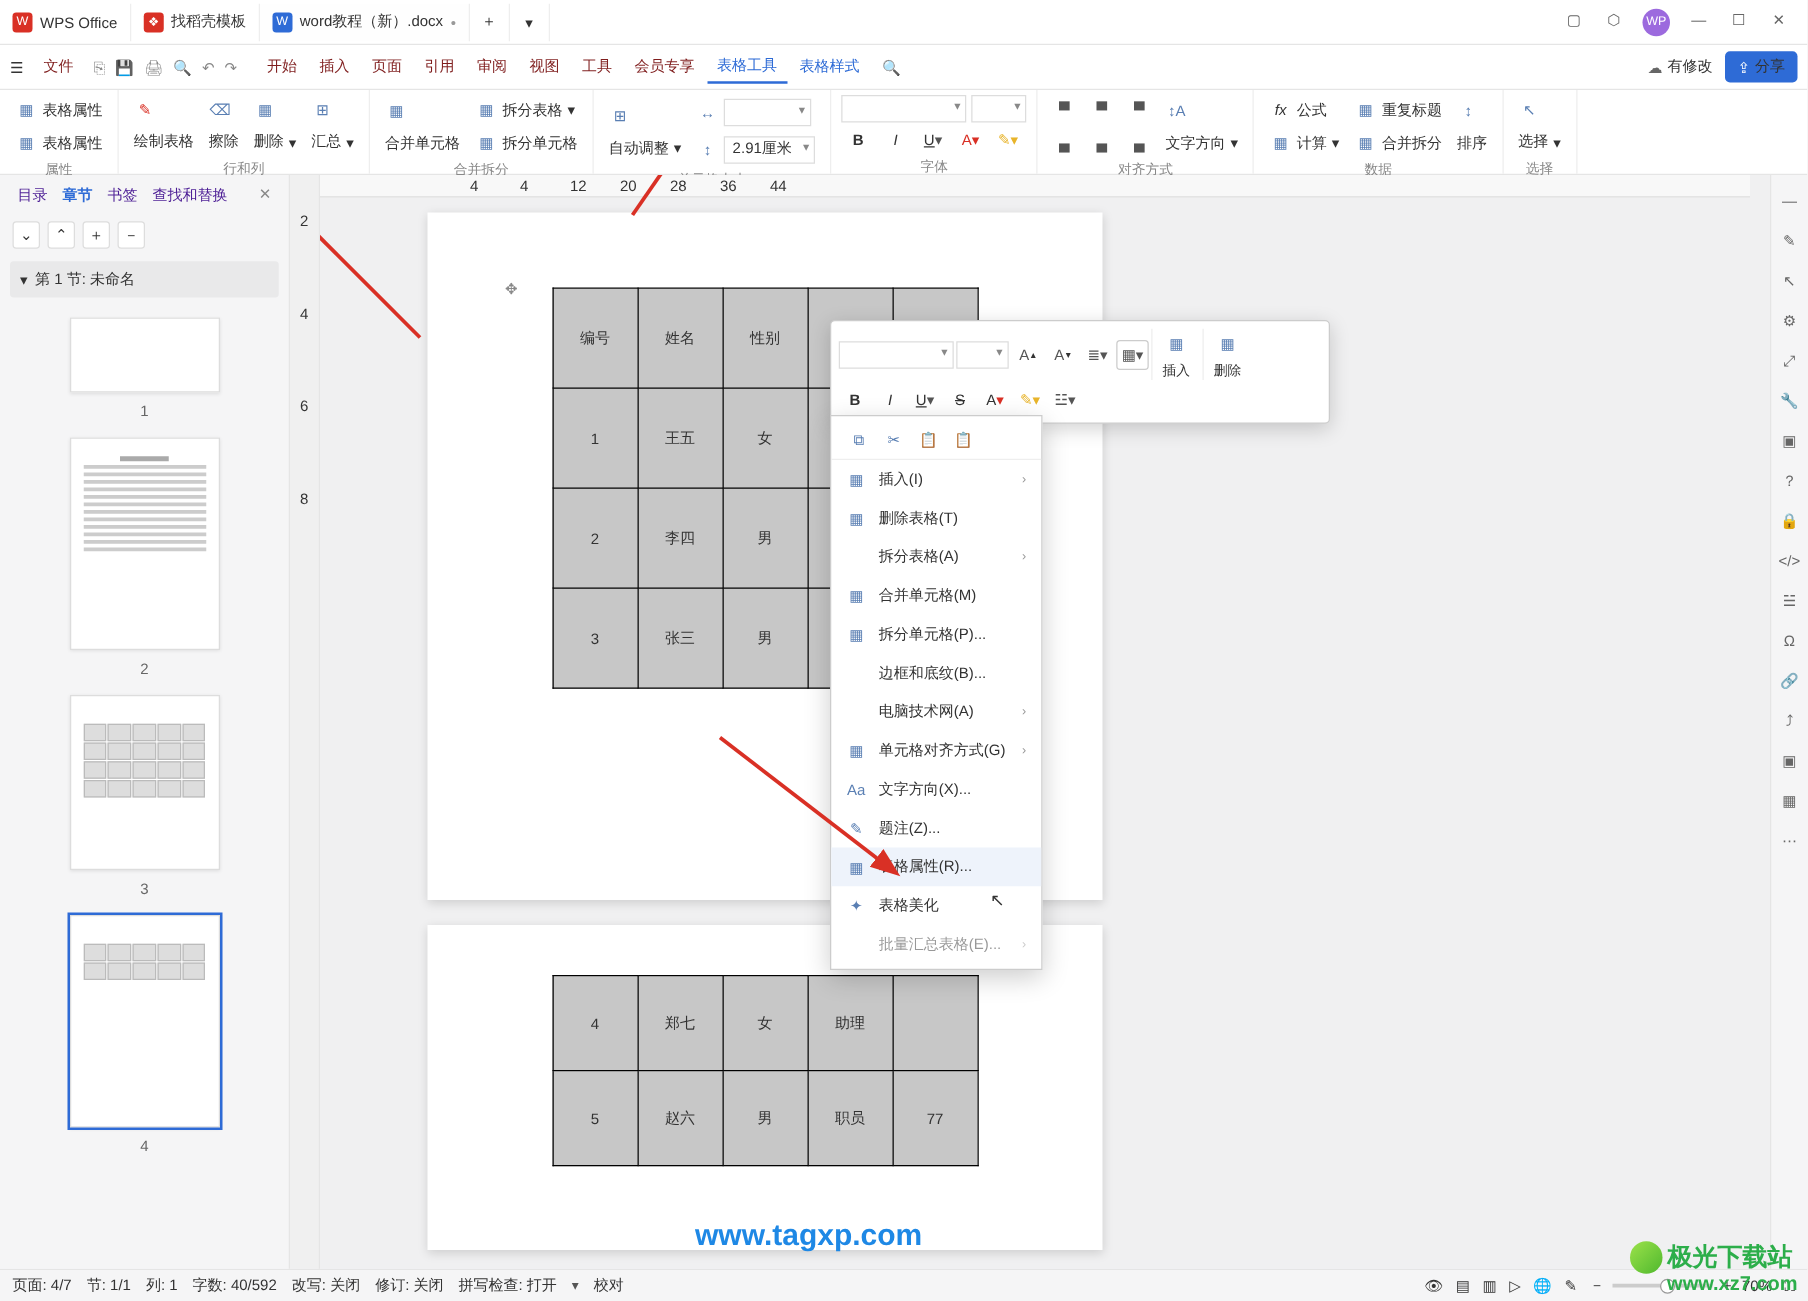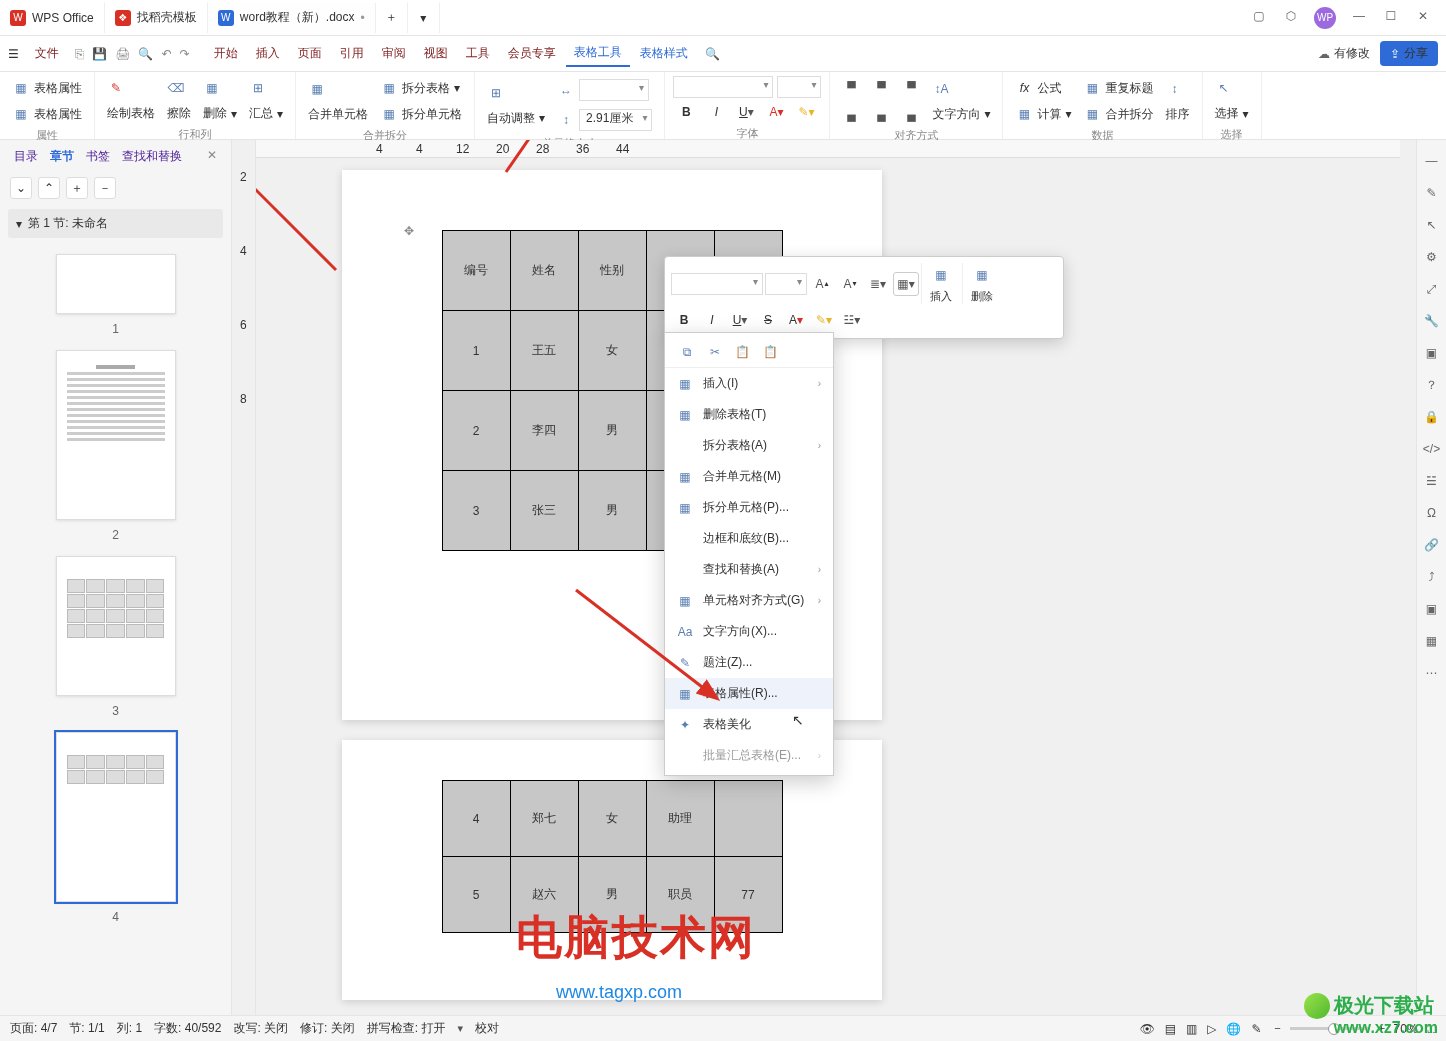--- a/index.html
+++ b/index.html
@@ -70,21 +70,21 @@
 .cm-item{display:flex;align-items:center;gap:10px;padding:7px 12px;cursor:pointer}
 .cm-item:hover,.cm-item.hov{background:#eef3fb}
 .cm-item .sub{margin-left:auto;color:#999;font-size:10px}
 
 .arrow{position:absolute;pointer-events:none}
 .arrow svg{overflow:visible}
 
 .wm{position:absolute;bottom:46px;left:260px;display:flex;align-items:center;gap:0}
 .wm .red{color:#d93025;font-size:46px;font-weight:900;letter-spacing:2px}
 .wm .tag{background:#1e88e5;color:#fff;font-size:56px;font-weight:900;padding:4px 18px;border-radius:14px;margin-left:20px;letter-spacing:4px}
-.wm2{position:absolute;bottom:12px;left:300px;color:#1e88e5;font-size:18px;font-weight:normal}
+.wm2{position:absolute;bottom:12px;left:300px;color:#1e88e5;font-size:24px;font-weight:bold}
 .wm3{position:absolute;bottom:4px;right:8px;color:#2cae4a;font-size:16px;font-weight:bold}
 .wm3b{position:absolute;bottom:22px;right:12px;display:flex;align-items:center;gap:4px}
 .wm3b .orb{width:26px;height:26px;border-radius:50%;background:linear-gradient(135deg,#9ce24a,#4fb82e)}
 .cursor{position:absolute;top:572px;left:536px;font-size:14px}
 .thumb .lines{padding:14px 10px;display:flex;flex-direction:column;gap:3px}
 .thumb .lines div{height:3px;background:#ccc}
 .thumb .lines .t{width:40%;margin:0 auto;background:#aaa;height:4px}
 .thumb .tgrid{display:grid;grid-template-columns:repeat(5,1fr);gap:1px;padding:10px;margin-top:12px}
 .thumb .tgrid div{height:14px;background:#ddd;border:1px solid #bbb}
 .hruler span{width:6px;text-align:center}
@@ -537,21 +537,21 @@
           <div class="cm-item">
             <span class="ctx-i">▦</span>
             <span>拆分单元格(P)...</span>
           </div>
           <div class="cm-item">
             <span class="ctx-i"></span>
             <span>边框和底纹(B)...</span>
           </div>
           <div class="cm-item">
             <span class="ctx-i"></span>
-            <span>查找和替换(A)</span>
+            <span>电脑技术网(A)</span>
             <span class="sub">›</span>
           </div>
           <div class="cm-item">
             <span class="ctx-i">▦</span>
             <span>单元格对齐方式(G)</span>
             <span class="sub">›</span>
           </div>
           <div class="cm-item">
             <span class="ctx-i">Aa</span>
             <span>文字方向(X)...</span>
@@ -592,21 +592,20 @@
           <line x1="20" y1="150" x2="110" y2="20" stroke="#d93025" stroke-width="3" marker-end="url(#ah)"></line>
         </svg>
     </div>
     <div class="arrow" style="top:440px;left:310px">
       <svg width="160" height="130">
           <line x1="10" y1="10" x2="140" y2="110" stroke="#d93025" stroke-width="3" marker-end="url(#ah)"></line>
         </svg>
     </div>
 
     <div class="wm">
-      <span class="red">电脑技术网</span>
     </div>
     <div class="wm2">www.tagxp.com</div>
   </div>
 
   <div class="rpanel">
     <span class="rp-ic">—</span>
     <span class="rp-ic">✎</span>
     <span class="rp-ic">↖</span>
     <span class="rp-ic">⚙</span>
     <span class="rp-ic">⤢</span>

